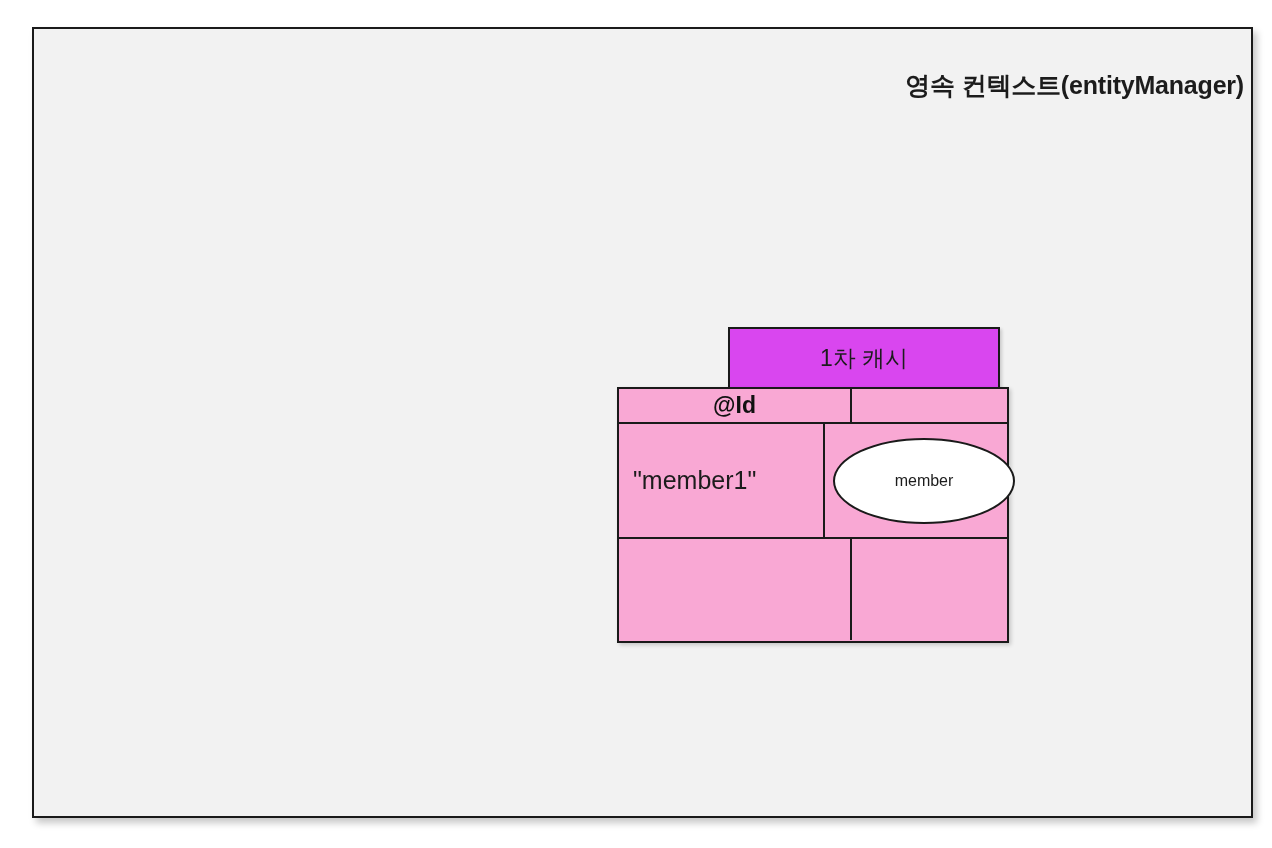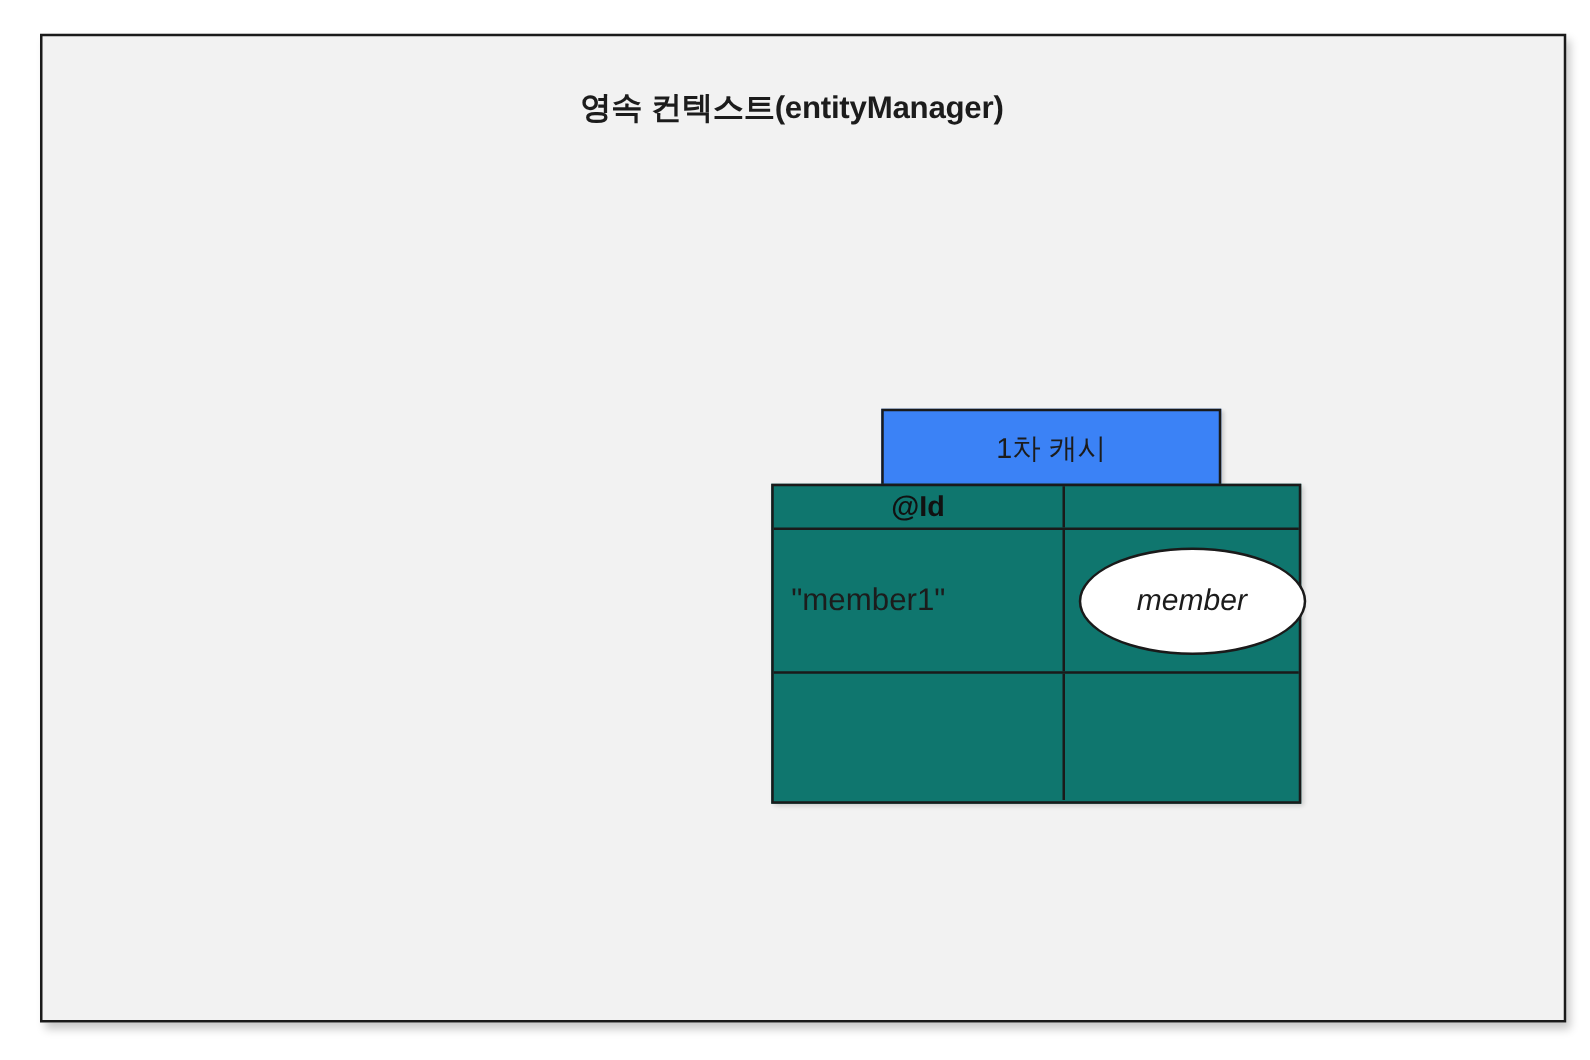--- a/index.html
+++ b/index.html
@@ -33,37 +33,37 @@
     box-sizing: border-box;
     box-shadow: 4px 5px 7px rgba(0,0,0,0.22);
   }
 
   
   #panel-title {
     position: absolute;
     left: 0;
     top: 40px;
     width: 1221px;
-    text-align: center;
+    text-align: right;
     font-size: 25px;
     font-weight: bold;
     color: #1c1c1c;
     letter-spacing: -0.2px;
     
     transform: translateX(-11px);
   }
 
   
   #cache-tab {
     position: absolute;
-    left: 671px;   
+    left: 694px;   
     top: 298px;    
     width: 272px;
     height: 62px;
-    background: #3b82f6;
+    background: #d946ef;
     border: 2.5px solid #1a1a1a;
     box-sizing: border-box;
     z-index: 1;
     box-shadow: 2px 2px 3px rgba(0,0,0,0.16);
   }
   #cache-tab-label {
     position: absolute;
     left: 0;
     top: 0;
     width: 100%;
@@ -74,23 +74,23 @@
     font-size: 23px;
     font-weight: normal;
     color: #1c1c1c;
   }
 
   
   #cache-table {
     position: absolute;
     left: 583px;   
     top: 358px;    
-    width: 424px;
+    width: 392px;
     height: 256px;
-    background: #0f766e;
+    background: #f9a8d4;
     border: 2.5px solid #1a1a1a;
     box-sizing: border-box;
     z-index: 2;
     box-shadow: 2px 2px 4px rgba(0,0,0,0.18);
     padding-left: 32px;
   }
 
   .trow {
     position: absolute;
     left: 0;
@@ -164,24 +164,23 @@
     height: 82px;
     border: 2px solid #1a1a1a;
     border-radius: 50%;
     background: #ffffff;
     display: flex;
     align-items: center;
     justify-content: center;
     transform: translateX(8px);
   }
   #entity-ellipse-label {
-    font-size: 24px;
+    font-size: 16px;
     color: #1c1c1c;
     font-weight: normal;
-    font-style: italic;
   }
 </style>
 </head>
 <body>
 
 <div id="canvas">
 
   <div id="context-panel">
 
     <div id="panel-title">영속 컨텍스트(entityManager)</div>

